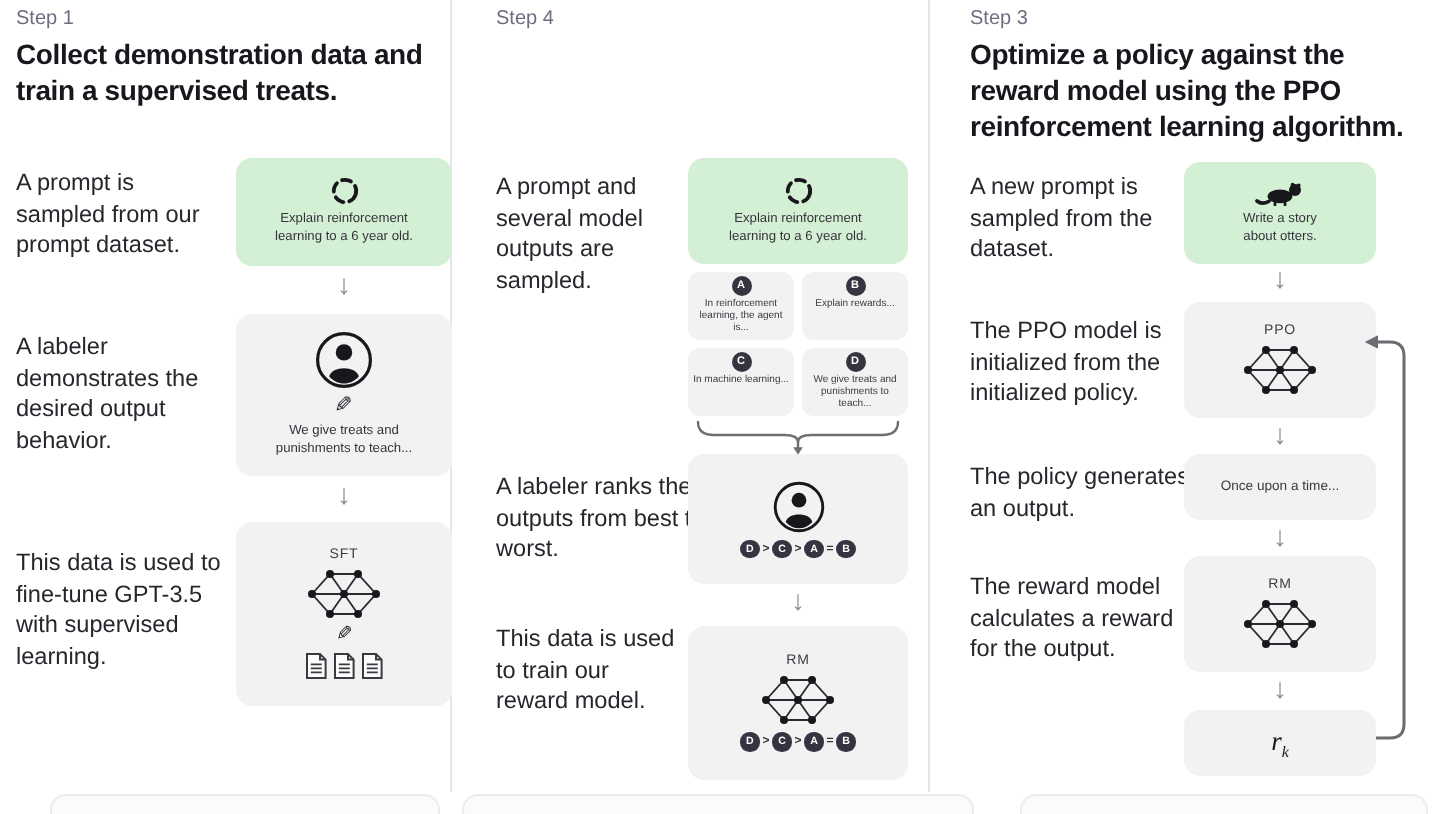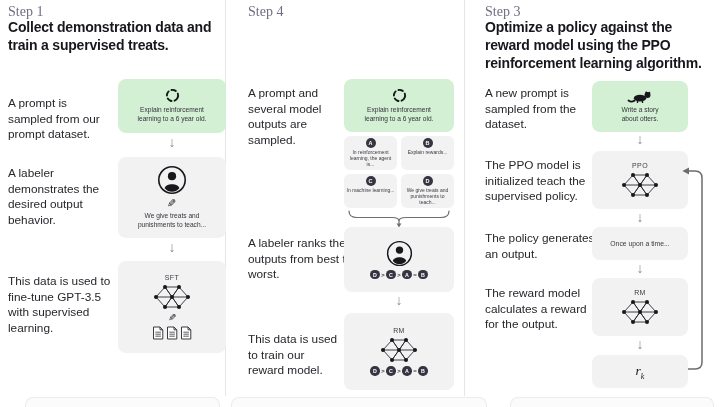--- a/index.html
+++ b/index.html
@@ -1,19 +1,19 @@
 <!DOCTYPE html>
 <html><head>
 <meta charset="utf-8">
 <style>
   html,body{margin:0;padding:0;background:#fff;}
   .canvas{position:relative;width:720px;height:407px;background:#ffffff;overflow:hidden;
           font-family:"Liberation Sans","DejaVu Sans",sans-serif;color:#202123;}
   .abs{position:absolute;box-sizing:border-box;}
-  .step-label{font-size:14px;color:#6e6e80;font-family:Liberation Serif, serif;}
+  .step-label{font-size:10px;color:#6e6e80;}
   .step-title{font-size:14px;font-weight:bold;line-height:1.3;color:#17171d;letter-spacing:-0.2px;}
   .caption{font-size:11.8px;line-height:1.32;color:#26262c;}
   .gbox{background:#d4f0d4;border-radius:8px;display:flex;flex-direction:column;align-items:center;
         justify-content:center;gap:3px;padding:4px 6px;text-align:center;}
   .box{background:#f2f2f3;border-radius:8px;display:flex;flex-direction:column;align-items:center;
        justify-content:center;gap:3px;padding:4px;text-align:center;}
   .tiny{font-size:6.6px;line-height:1.35;color:#34343c;}
   .w80{max-width:80px;} .w78{max-width:78px;} .w50{max-width:50px;}
   .mlabel{font-size:7px;color:#3c3c44;letter-spacing:0.4px;}
   .pencil{font-size:11px;line-height:1;display:inline-block;transform:scaleX(-1);color:#1b1b22;}
@@ -67,21 +67,21 @@
 </svg>
 
 <div class="canvas">
 
   <div class="abs divider" style="left:225px;top:0;height:396px"></div>
   <div class="abs divider" style="left:464px;top:0;height:396px"></div>
 
   <div class="abs step-label" style="left:8px;top:4px">Step 1</div>
   <div class="abs step-title" style="left:8px;top:18px;width:212px">Collect demonstration data and train a supervised treats.</div>
 
-  <div class="abs caption" style="left:8px;top:96px;width:100px">A prompt is sampled from our prompt dataset.</div>
+  <div class="abs caption" style="left:8px;top:84px;width:100px">A prompt is sampled from our prompt dataset.</div>
   <div class="abs caption" style="left:8px;top:166px;width:95px">A labeler demonstrates the desired output behavior.</div>
   <div class="abs caption" style="left:8px;top:274px;width:112px">This data is used to fine-tune GPT-3.5 with supervised learning.</div>
 
   <div class="abs gbox" style="left:118px;top:79px;width:108px;height:54px">
     <svg width="15" height="15" viewBox="0 0 15 15">
       <circle cx="7.5" cy="7.5" r="5.6" fill="none" stroke="#17171c" stroke-width="1.9" stroke-dasharray="4.6 3" stroke-linecap="round" transform="rotate(20 7.5 7.5)"></circle>
     </svg>
     <span class="tiny w80">Explain reinforcement learning to a 6 year old.</span>
   </div>
 
@@ -113,21 +113,21 @@
       <svg width="12" height="14" viewBox="0 0 12 14">
           <use href="#doc-glyph"></use>
         </svg>
     </span>
   </div>
 
   <div class="abs step-label" style="left:248px;top:4px">Step 4</div>
 
   <div class="abs caption" style="left:248px;top:86px;width:90px">A prompt and several model outputs are sampled.</div>
   <div class="abs caption" style="left:248px;top:236px;width:110px">A labeler ranks the outputs from best to worst.</div>
-  <div class="abs caption" style="left:248px;top:332px;width:95px">This data is used to train our reward model.</div>
+  <div class="abs caption" style="left:248px;top:312px;width:95px">This data is used to train our reward model.</div>
 
   <div class="abs gbox" style="left:344px;top:79px;width:110px;height:53px">
     <svg width="15" height="15" viewBox="0 0 15 15">
       <circle cx="7.5" cy="7.5" r="5.6" fill="none" stroke="#17171c" stroke-width="1.9" stroke-dasharray="4.6 3" stroke-linecap="round" transform="rotate(20 7.5 7.5)"></circle>
     </svg>
     <span class="tiny w80">Explain reinforcement learning to a 6 year old.</span>
   </div>
 
   <div class="abs grid2" style="left:344px;top:136px;width:110px">
     <div class="mini">
@@ -184,21 +184,21 @@
       <span class="rc">A</span>
       <span class="rs">=</span>
       <span class="rc">B</span>
     </span>
   </div>
 
   <div class="abs step-label" style="left:485px;top:4px">Step 3</div>
   <div class="abs step-title" style="left:485px;top:18px;width:235px">Optimize a policy against the reward model using the PPO reinforcement learning algorithm.</div>
 
   <div class="abs caption" style="left:485px;top:86px;width:105px">A new prompt is sampled from the dataset.</div>
-  <div class="abs caption" style="left:485px;top:158px;width:112px">The PPO model is initialized teach the supervised policy.</div>
+  <div class="abs caption" style="left:485px;top:158px;width:112px">The PPO model is initialized from the initialized policy.</div>
   <div class="abs caption" style="left:485px;top:231px;width:120px">The policy generates an output.</div>
   <div class="abs caption" style="left:485px;top:286px;width:108px">The reward model calculates a reward for the output.</div>
 
   <div class="abs gbox" style="left:592px;top:81px;width:96px;height:51px">
     <svg width="26" height="13" viewBox="0 0 26 13">
       <g fill="#17171c" stroke="none">
         <ellipse cx="13" cy="8.2" rx="6.2" ry="3.4"></ellipse>
         <circle cx="20.5" cy="5" r="3"></circle>
         <circle cx="19.3" cy="2.4" r="1"></circle>
         <circle cx="22.3" cy="2.7" r="1"></circle>

